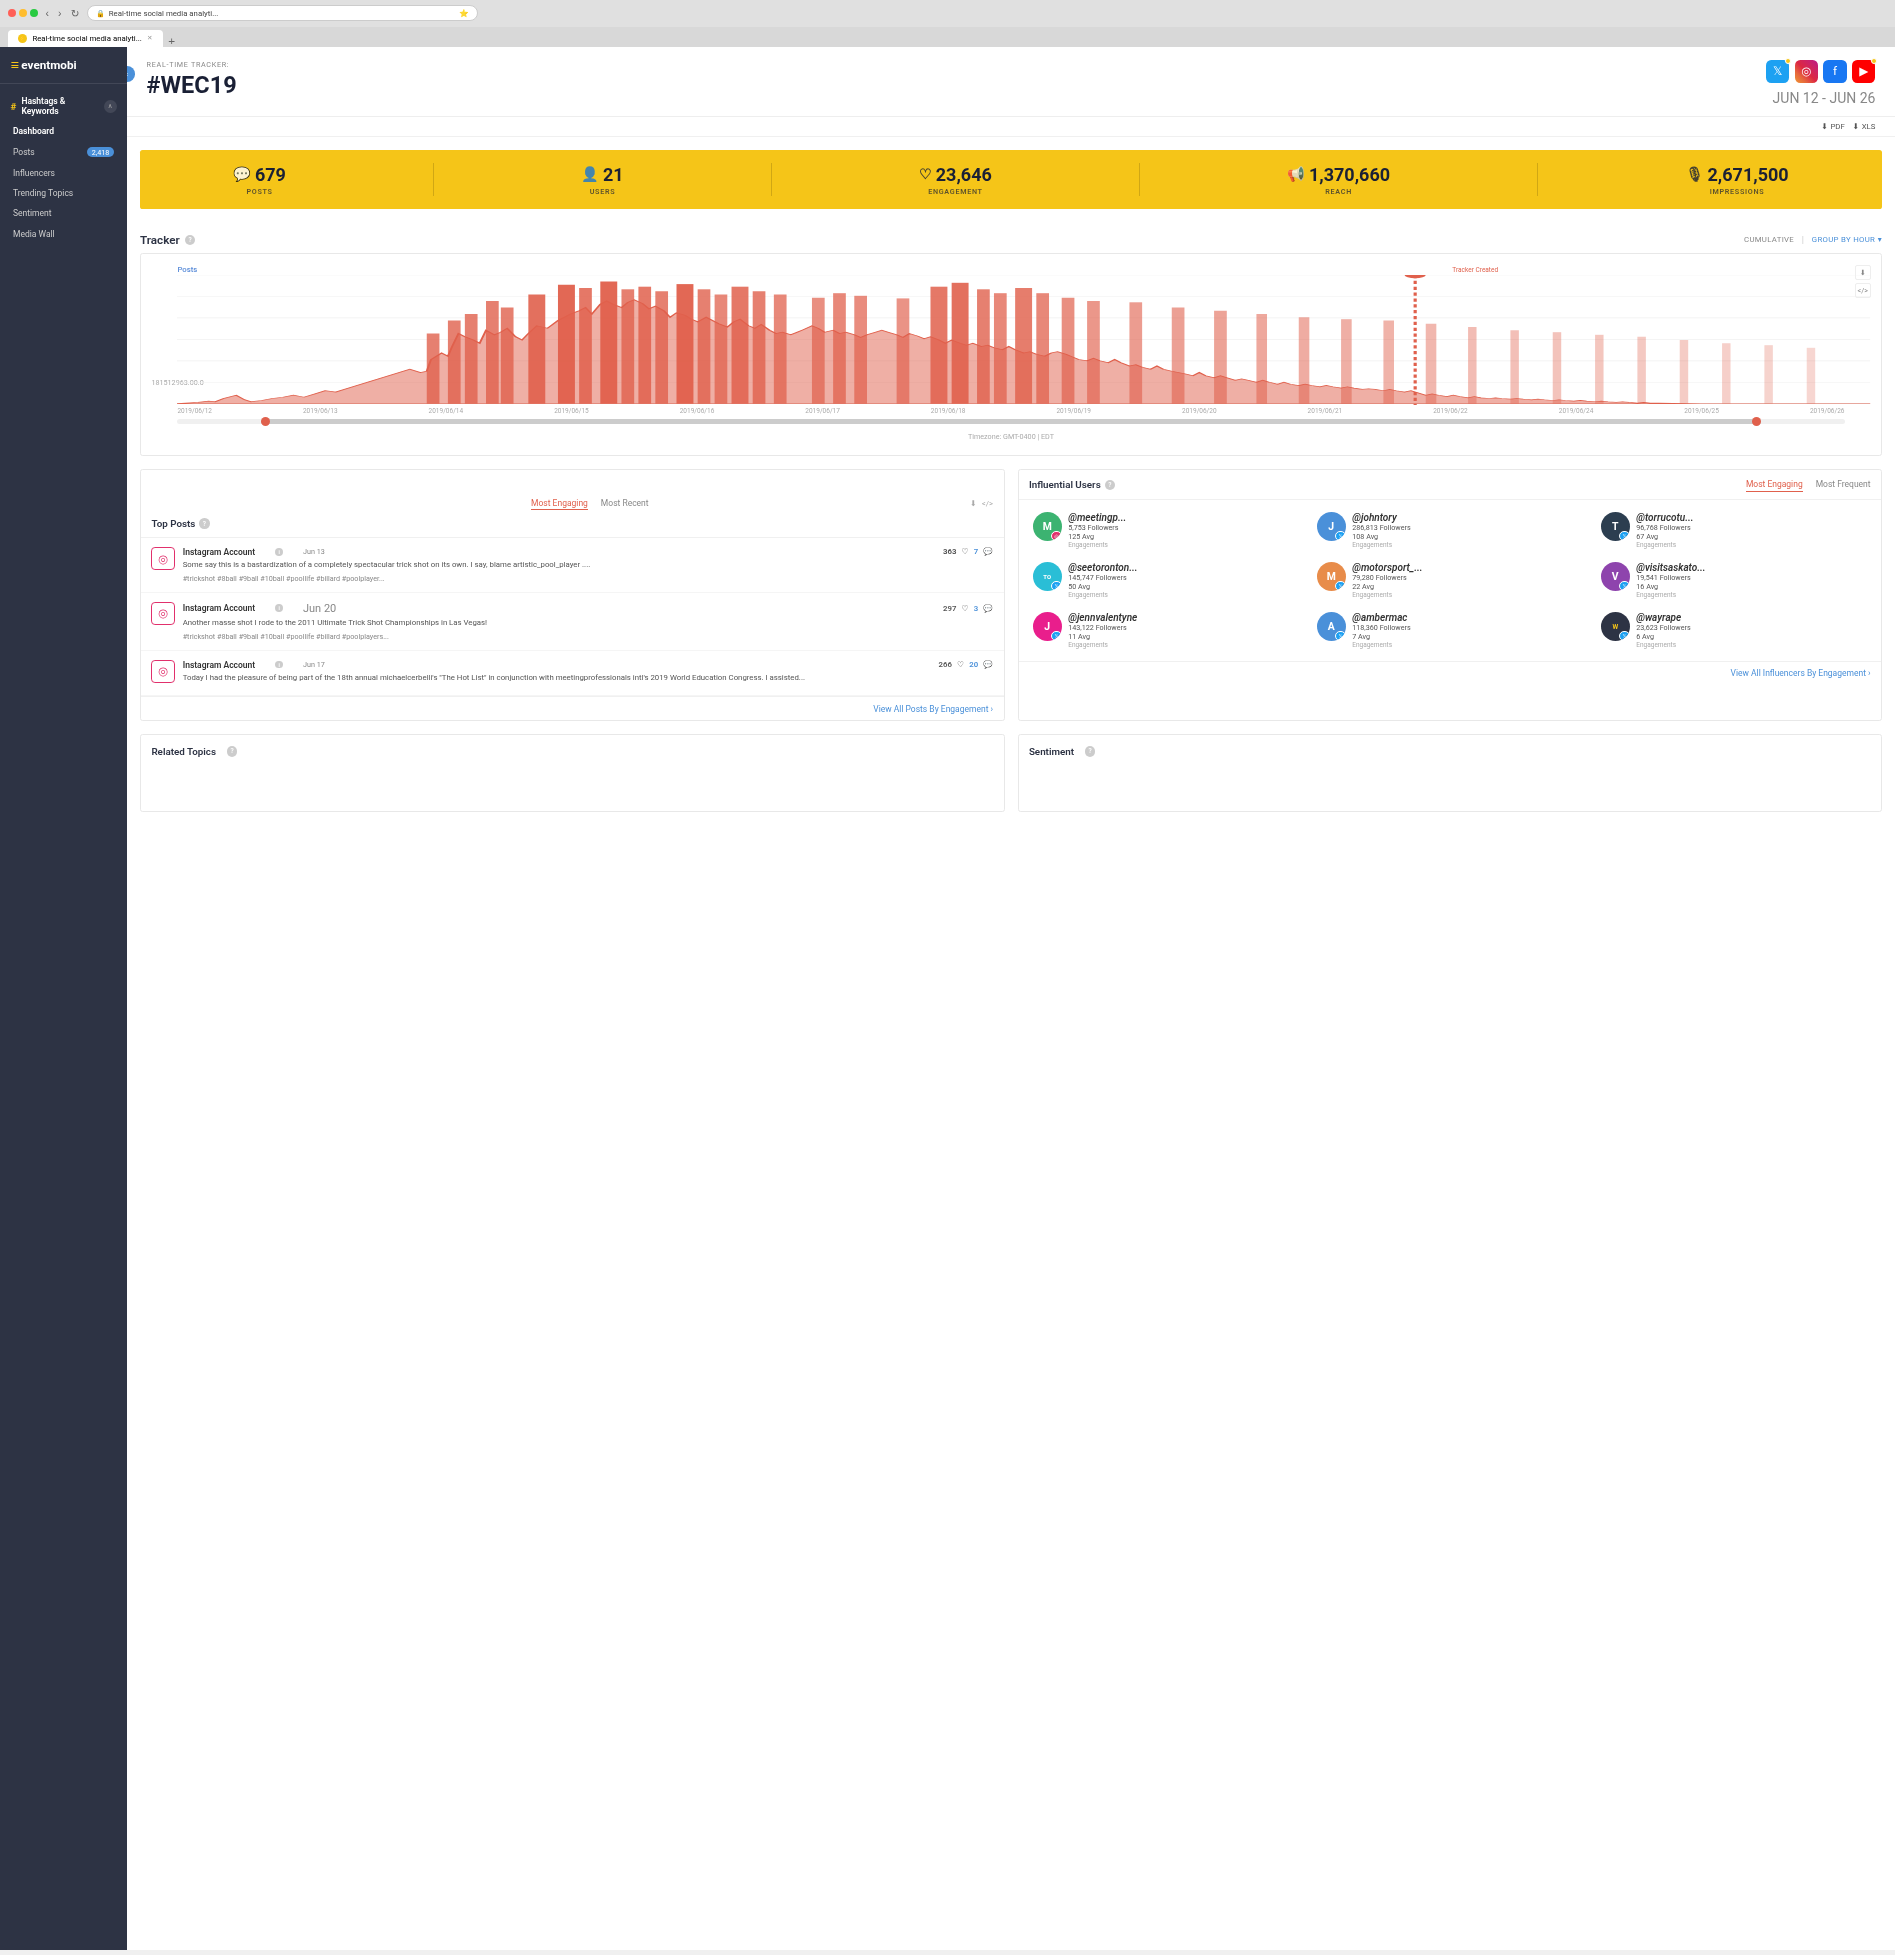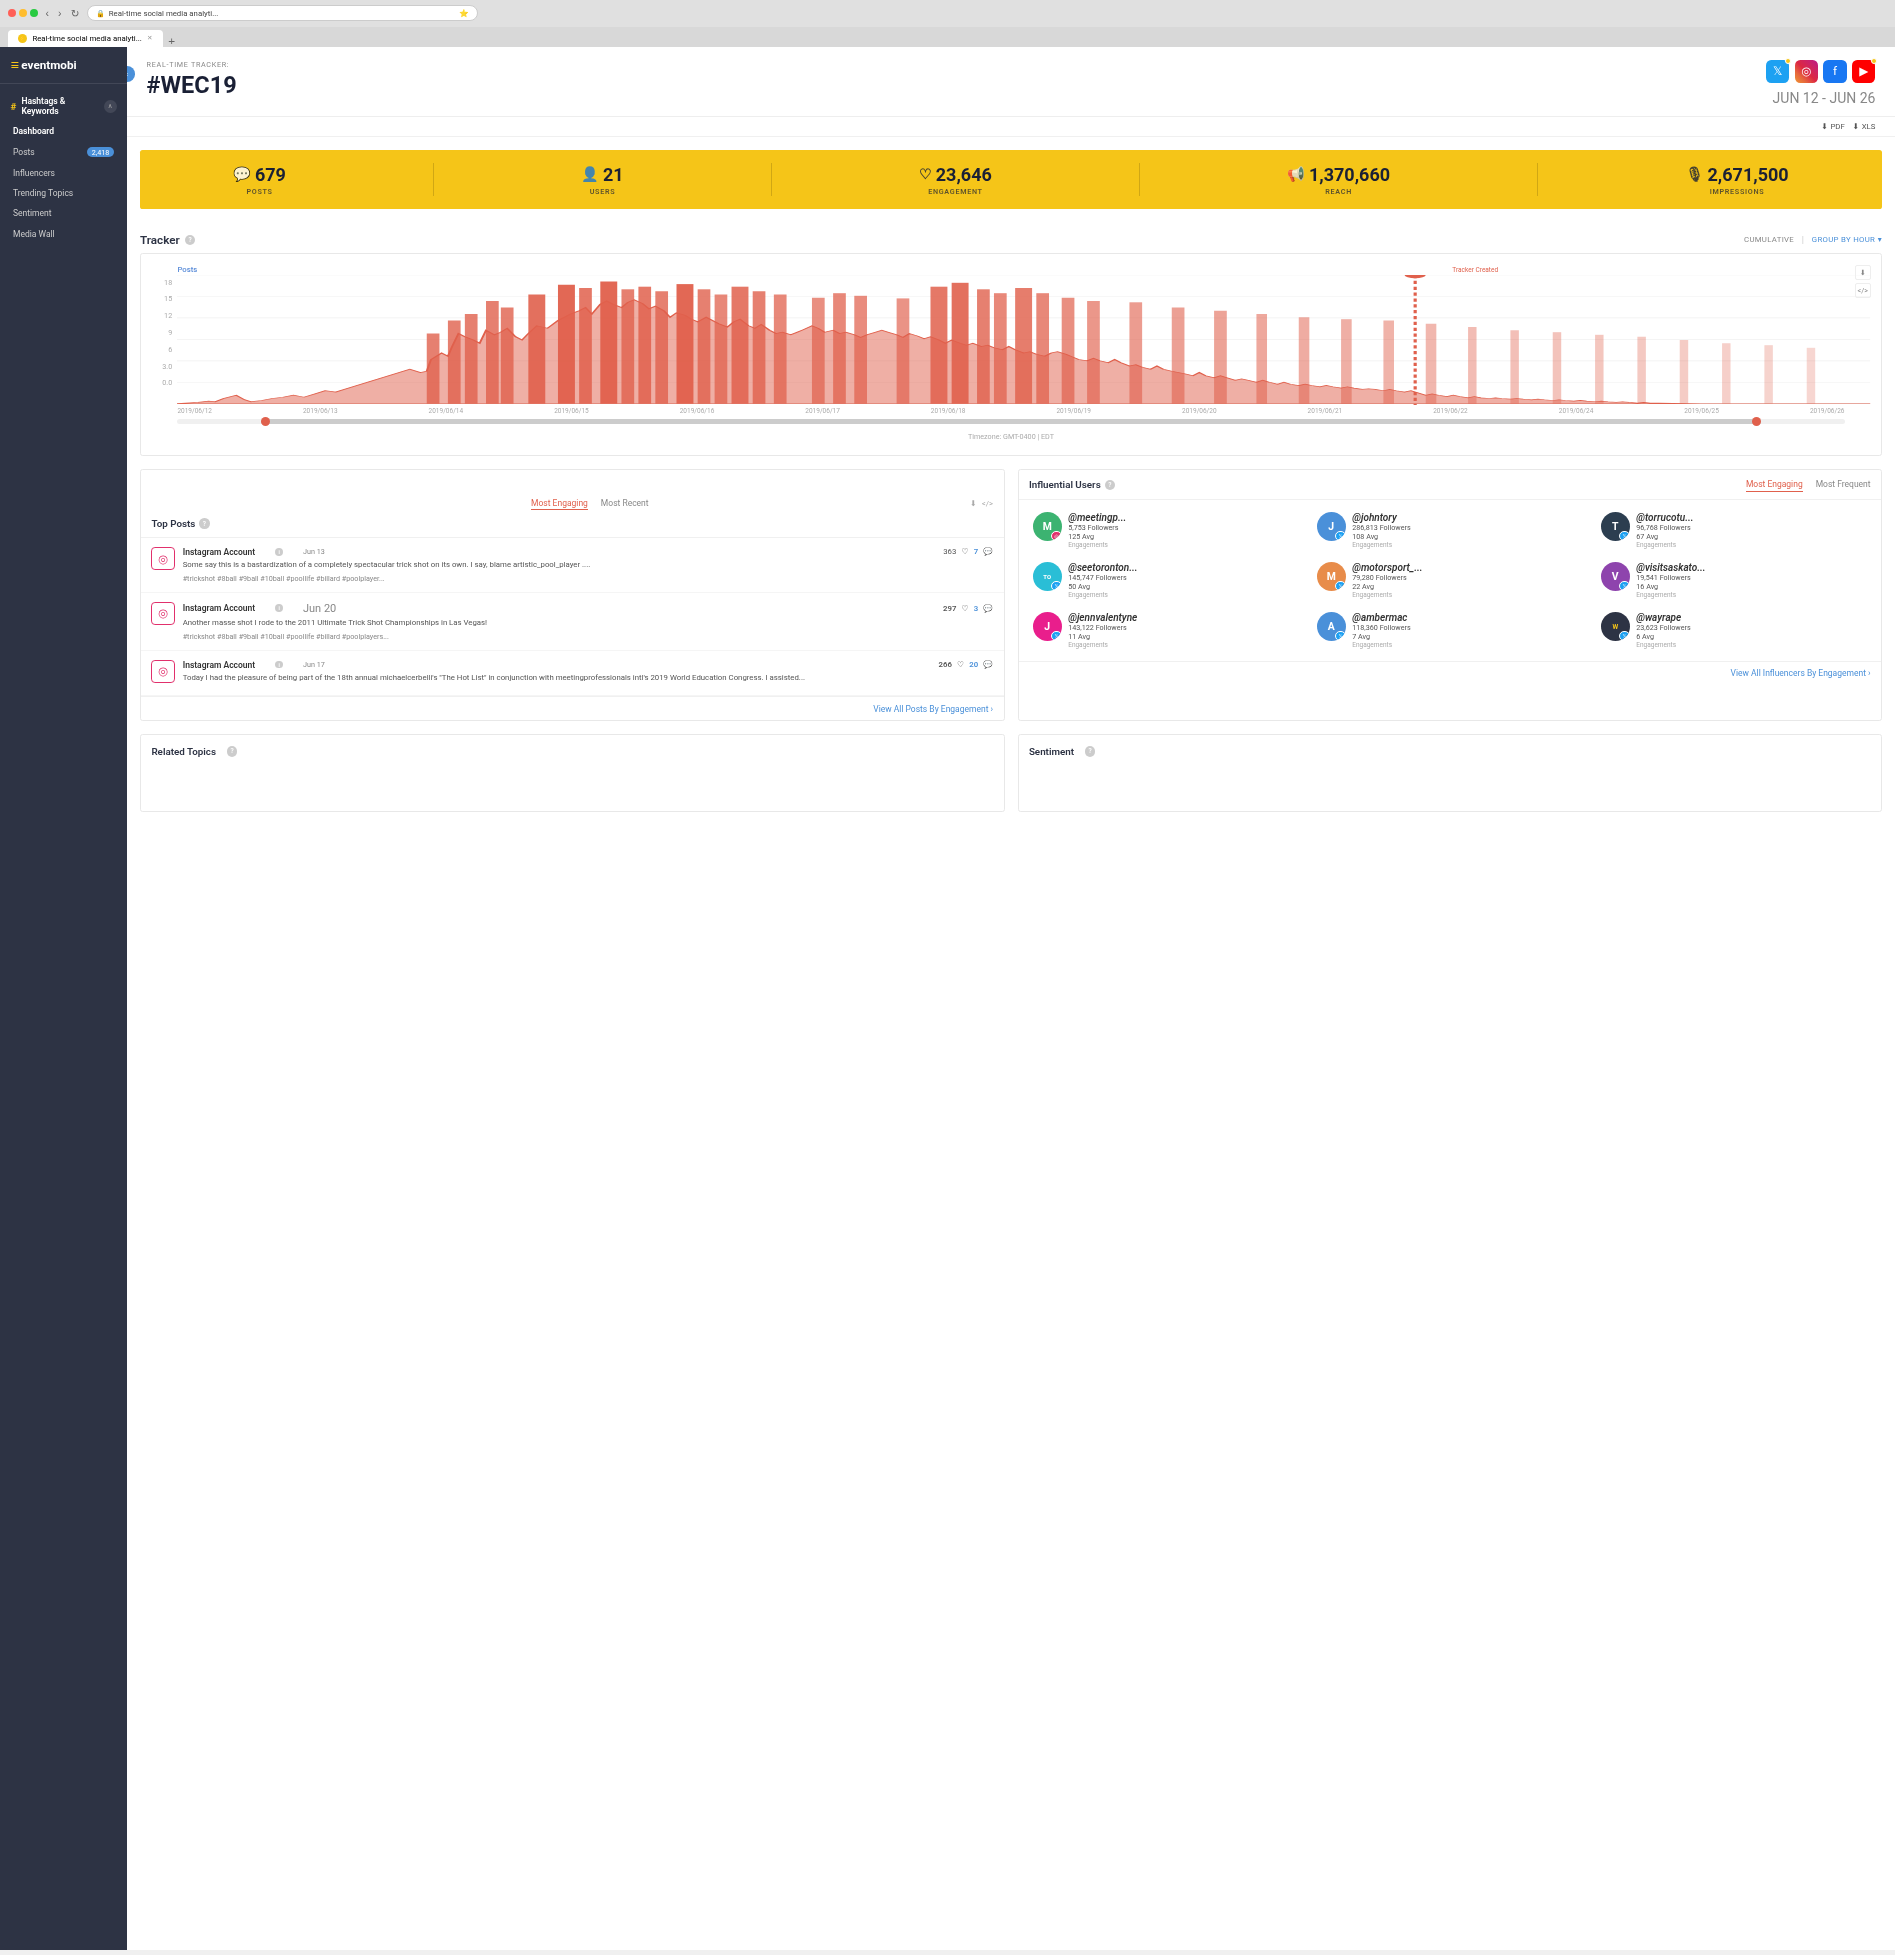--- a/index.html
+++ b/index.html
@@ -310,21 +310,21 @@
             <span class="section-divider">|</span>
             <span class="section-control active" style="display:flex;align-items:center;gap:2.6px;">
               <span>GROUP BY HOUR</span>
               <span>▾</span>
             </span>
           </div>
         </div>
 
         <div class="chart-container">
           <div style="display:flex; position:relative;">
-            <div style="width:26px; display:flex; flex-direction:column; justify-content:space-between; padding: 13px 0 19.6px; align-items:flex-end; padding-right:5.2px;">
+            <div style="width:26px; display:flex; flex-direction:row; justify-content:space-between; padding: 13px 0 19.6px; align-items:flex-end; padding-right:5.2px;">
               <div class="chart-y-label">18</div>
               <div class="chart-y-label">15</div>
               <div class="chart-y-label">12</div>
               <div class="chart-y-label">9</div>
               <div class="chart-y-label">6</div>
               <div class="chart-y-label">3.0</div>
               <div class="chart-y-label">0.0</div>
             </div>
             <div style="flex:1; position:relative;">
               <div style="position:absolute;top:0;left:0;font-size:7.8px;color:#5b8dd9;font-weight:500;padding-bottom:2.6px;">Posts</div>
@@ -476,21 +476,21 @@
           <div class="post-item">
             <div class="post-platform-icon">◎</div>
             <div class="post-content">
               <div class="post-meta">
                 <div class="post-author">
                   <span>Instagram Account</span>
                   <div class="info-icon" style="width:7.8px;height:7.8px;font-size:5.2px;">i</div>
                   <span style="font-size:7.2px;font-weight:normal;color:#888;">Jun 13</span>
                 </div>
                 <div class="post-stats">
-                  <span style="font-weight:400;">363</span>
+                  <span style="font-weight:700;">363</span>
                   <span>♡</span>
                   <span style="color:#4a90d9;font-weight:600;">7</span>
                   <span style="color:#4a90d9;">💬</span>
                 </div>
               </div>
               <div class="post-text">Some say this is a bastardization of a completely spectacular trick shot on its own. I say, blame artistic_pool_player ....</div>
               <div class="post-tags">#trickshot #8ball #9ball #10ball #poollife #billard #poolplayer...</div>
             </div>
           </div>
 

